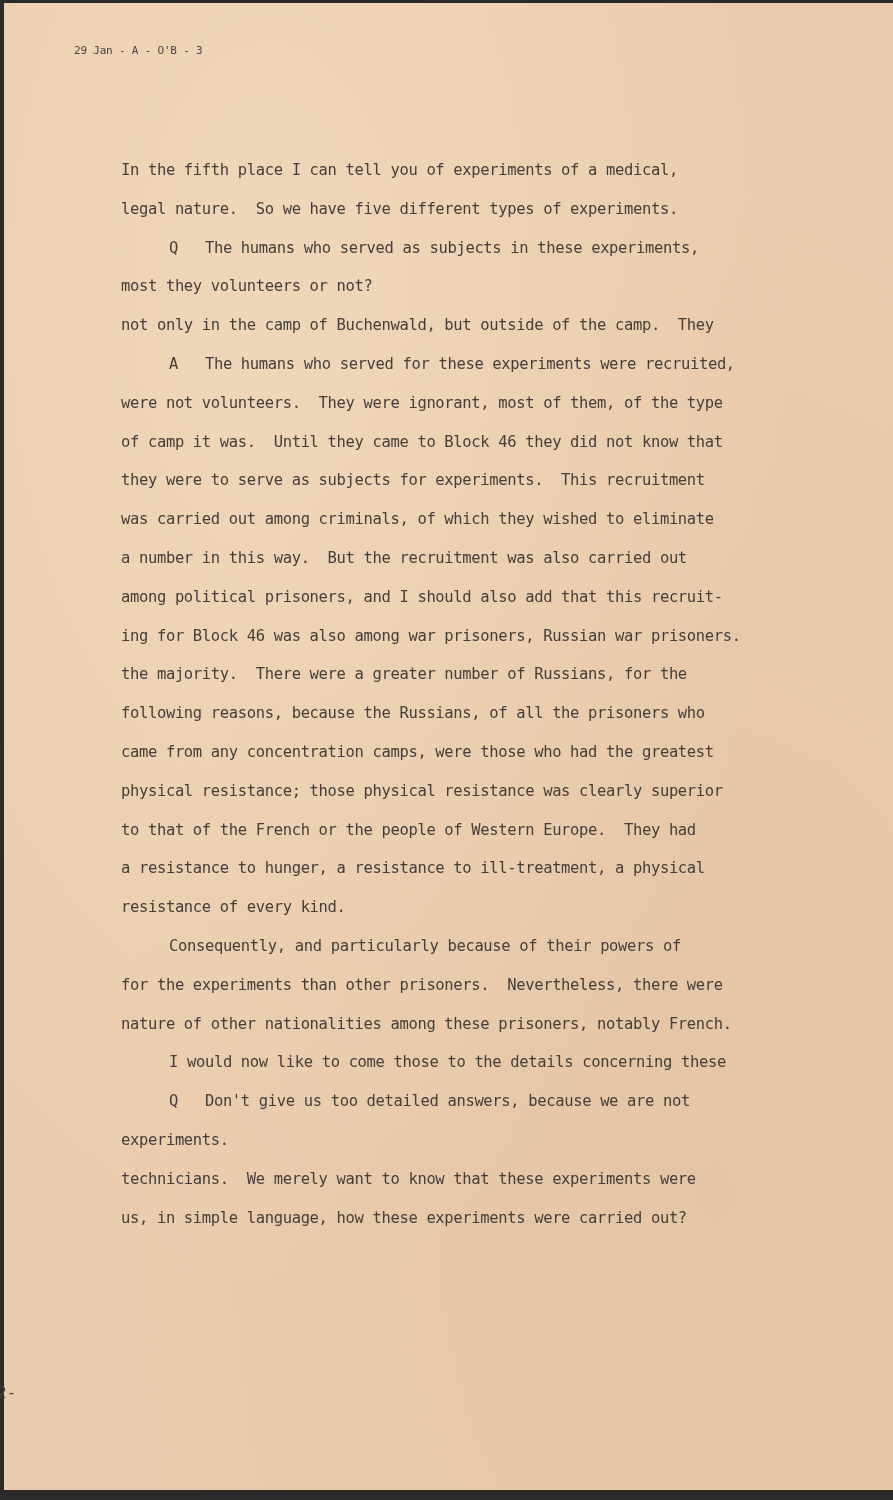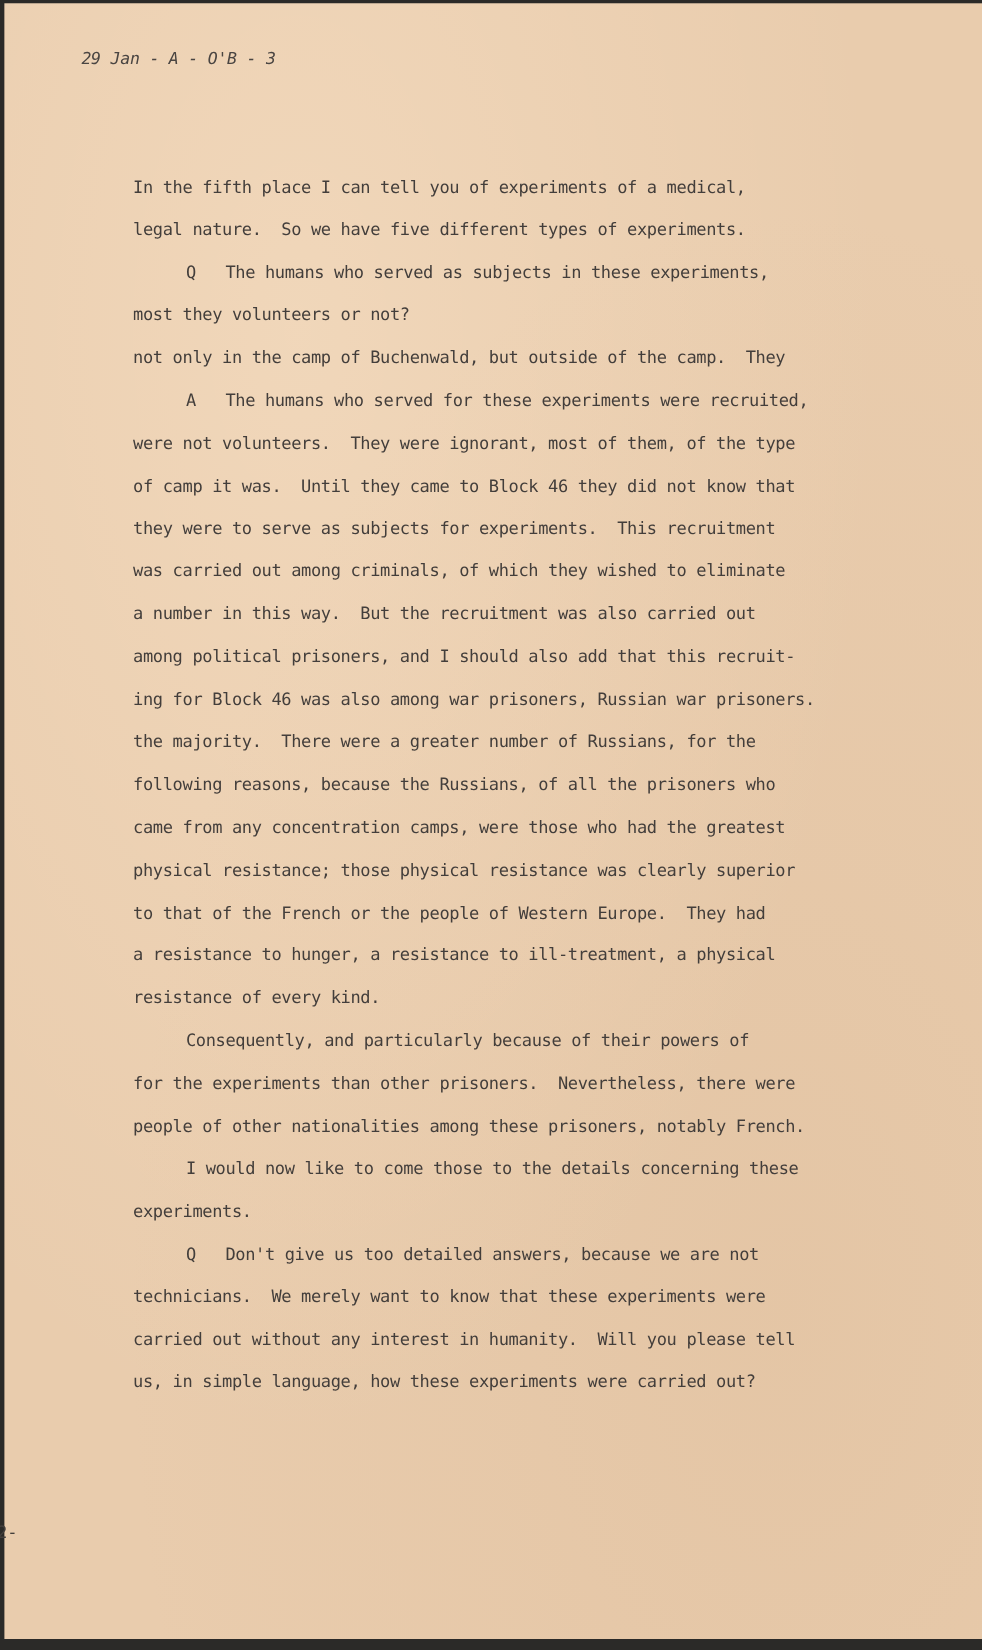--- a/index.html
+++ b/index.html
@@ -23,24 +23,23 @@
       background-image:
         radial-gradient(ellipse at 30% 20%, rgba(255,235,210,0.35), rgba(0,0,0,0) 60%),
         radial-gradient(ellipse at 80% 80%, rgba(200,160,120,0.15), rgba(0,0,0,0) 60%);
       color: #3e3a38;
       font-family: "DejaVu Sans Mono", "Liberation Mono", monospace;
     }
     .header {
       position: absolute;
       left: 70px;
       top: 41px;
-      font-size: 15px;
+      font-size: 11px;
       letter-spacing: -0.2px;
       color: #4a4542;
-      font-style: italic;
     }
     .body-text {
       position: absolute;
       left: 117px;
       top: 148px;
       width: 720px;
     }
     .line {
       height: 38.8px;
       line-height: 38.8px;
@@ -88,24 +87,23 @@
       <div class="line">ing for Block 46 was also among war prisoners, Russian war prisoners.</div>
       <div class="line">the majority.  There were a greater number of Russians, for the</div>
       <div class="line">following reasons, because the Russians, of all the prisoners who</div>
       <div class="line">came from any concentration camps, were those who had the greatest</div>
       <div class="line">physical resistance; those physical resistance was clearly superior</div>
       <div class="line">to that of the French or the people of Western Europe.  They had</div>
       <div class="line">a resistance to hunger, a resistance to ill-treatment, a physical</div>
       <div class="line">resistance of every kind.</div>
       <div class="line indent">Consequently, and particularly because of their powers of</div>
       <div class="line">for the experiments than other prisoners.  Nevertheless, there were</div>
-      <div class="line">people of other nationalities among these prisoners, notably French.</div>
+      <div class="line">nature of other nationalities among these prisoners, notably French.</div>
       <div class="line indent">I would now like to come those to the details concerning these</div>
+      <div class="line indent">Q   Don't give us too detailed answers, because we are not</div>
       <div class="line">experiments.</div>
-      <div class="line indent">Q   Don't give us too detailed answers, because we are not</div>
       <div class="line">technicians.  We merely want to know that these experiments were</div>
-      <div class="line">carried out without any interest in humanity.  Will you please tell</div>
       <div class="line">us, in simple language, how these experiments were carried out?</div>
     </div>
   <div class="footer">
     <span>-3552-</span>
   </div>
 </div>
 
 </body></html>

